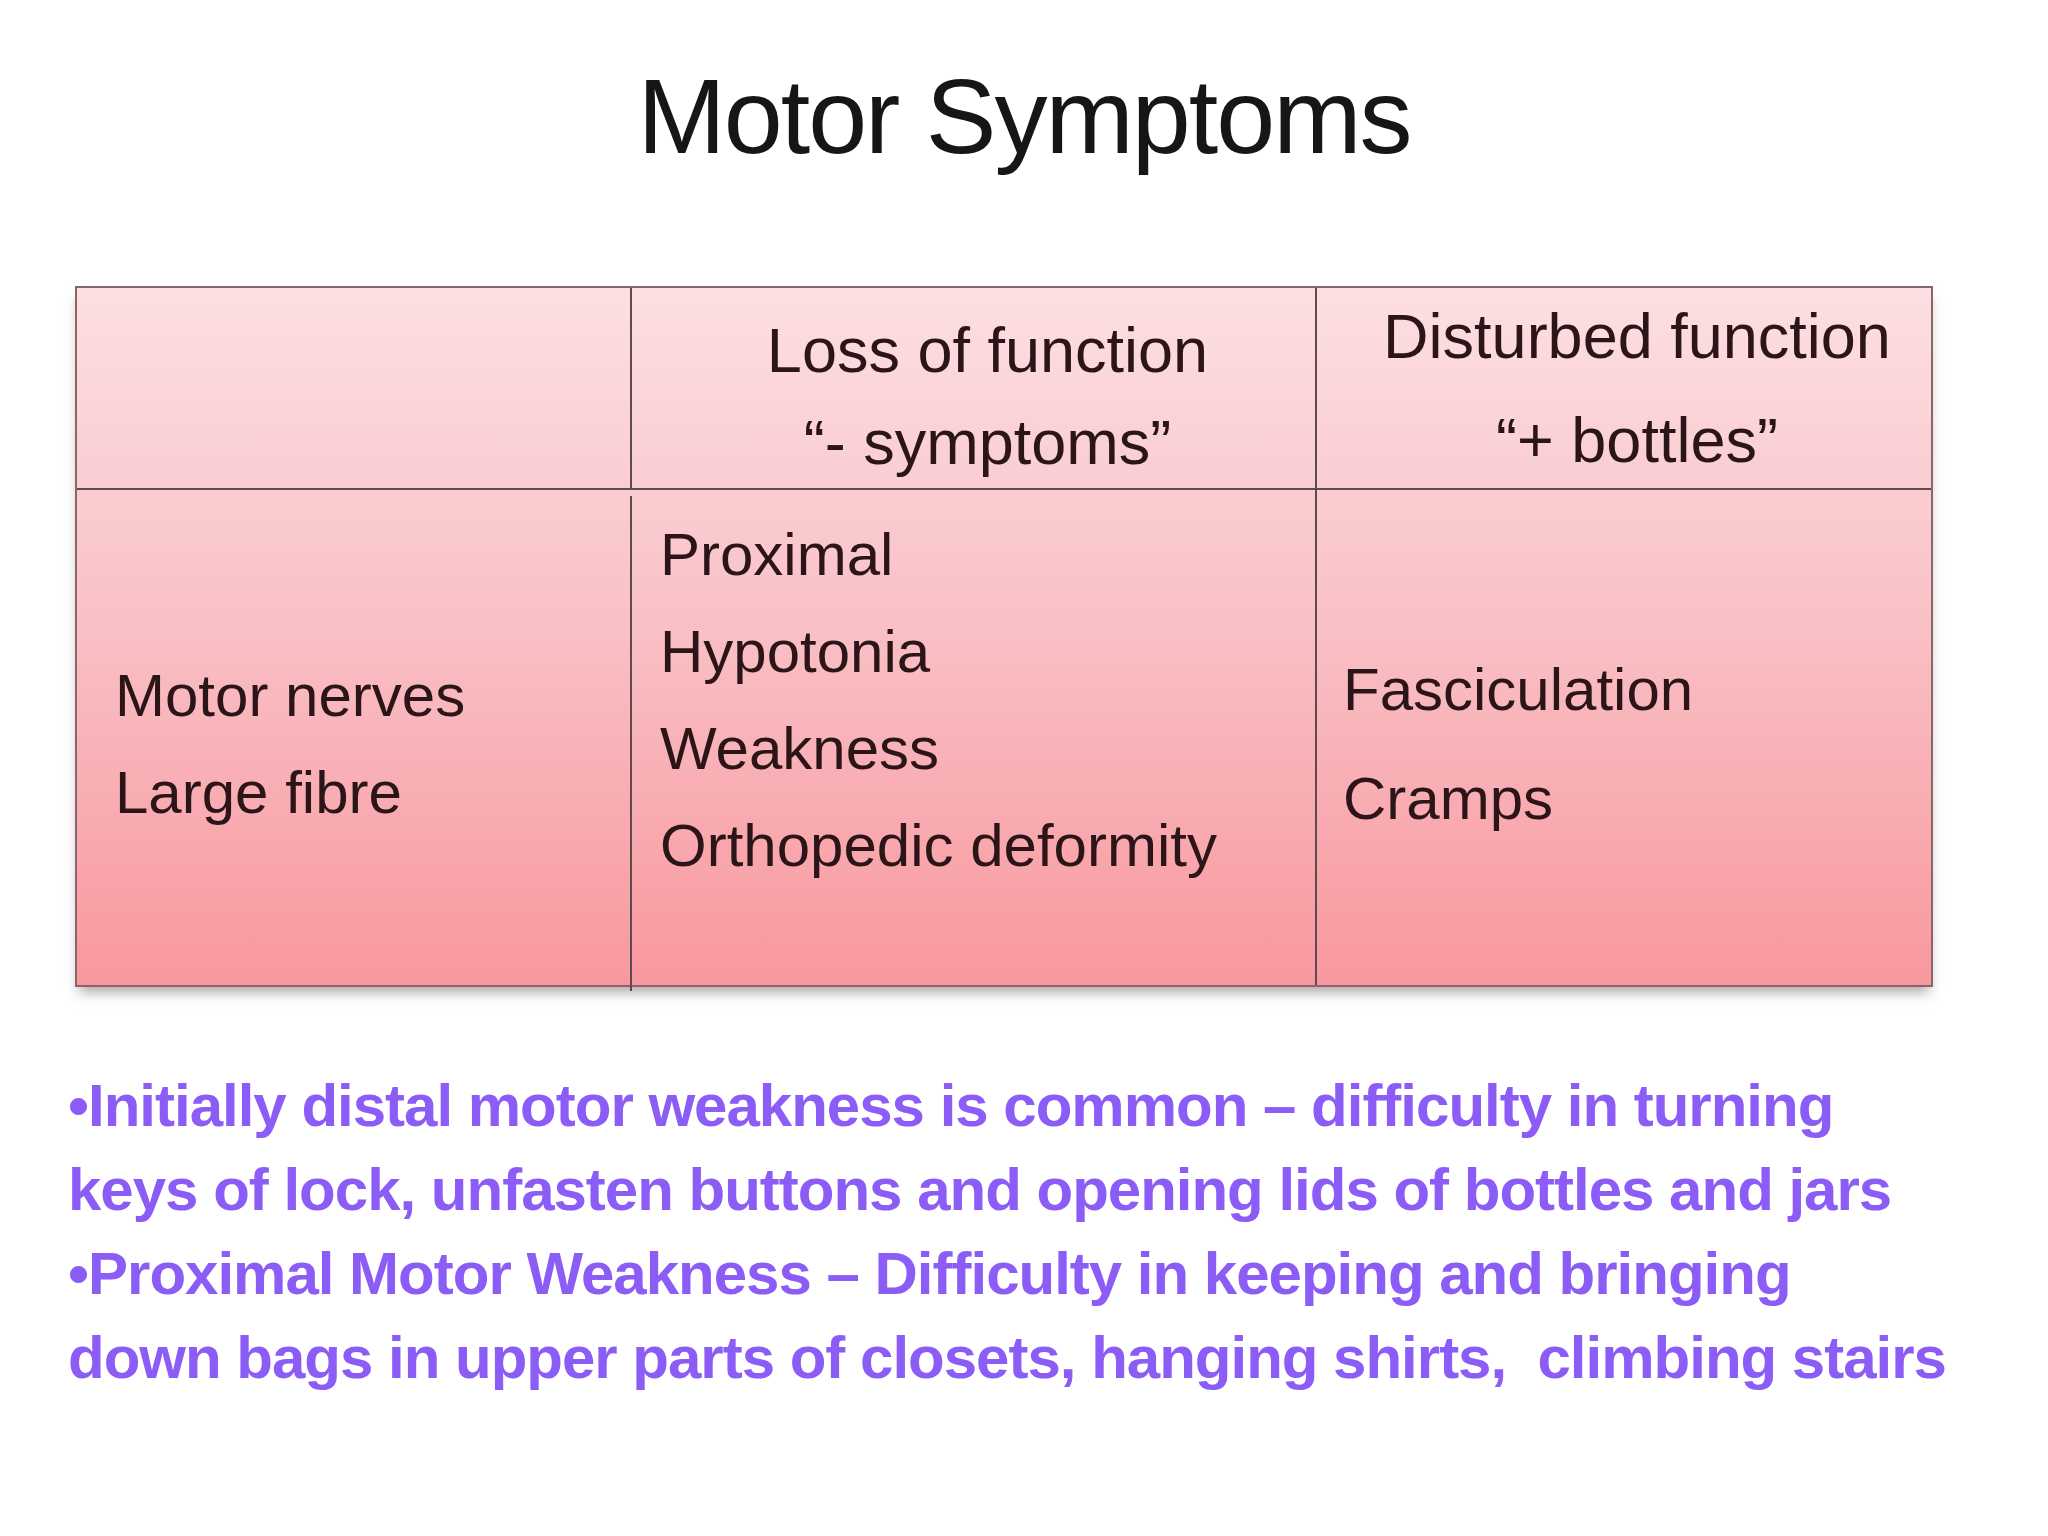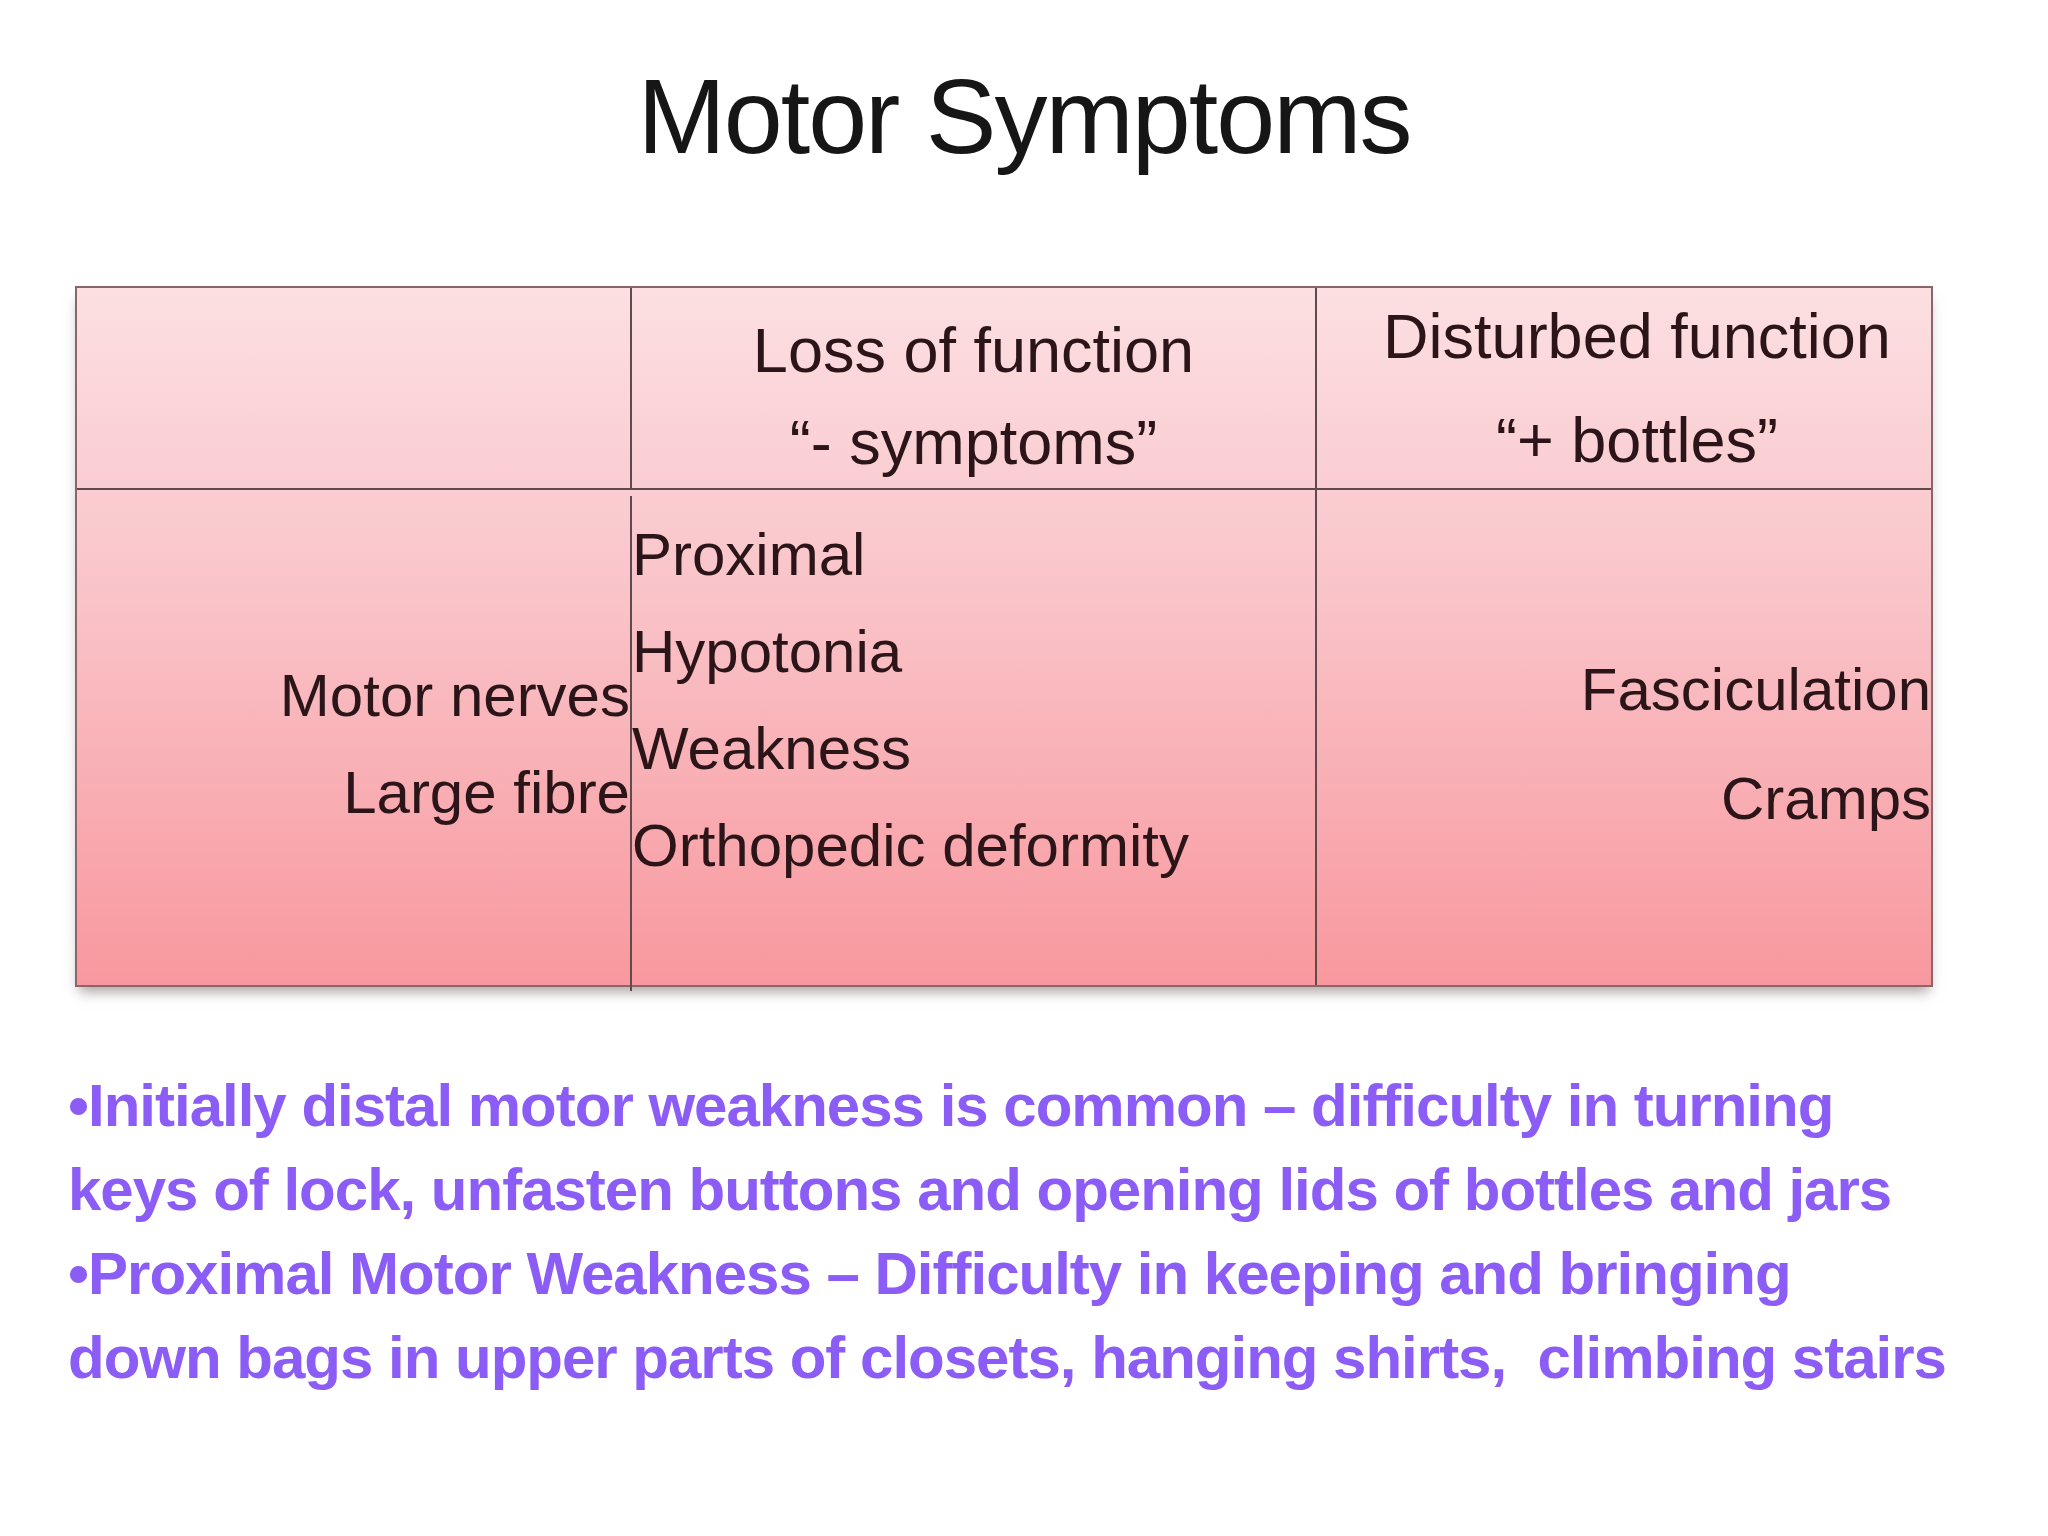--- a/index.html
+++ b/index.html
@@ -45,23 +45,23 @@
   .hline{
     font-size:63px;
     line-height:92px;
     white-space:pre;
   }
   .cell.body{font-size:60px;}
   .bline-t{
     line-height:97px;
     white-space:pre;
   }
-  .cell.body.centered{justify-content:center;transform:translateY(6px);text-align:right;}
+  .cell.body.centered{justify-content:center;transform:translateY(6px);}
   .cell.c1{padding-left:38px;}
-  .cell.c2{padding-top:16px;}
+  .cell.c2{padding-left:28px;padding-top:16px;}
   .cell.c3{padding-left:26px;gap:12px;}
   .bullets{
     position:absolute;
     left:68px;top:1064px;right:50px;
     color:#8b5cf6;
     font-weight:bold;
   }
   .bline{
     font-size:60px;
     line-height:84px;

